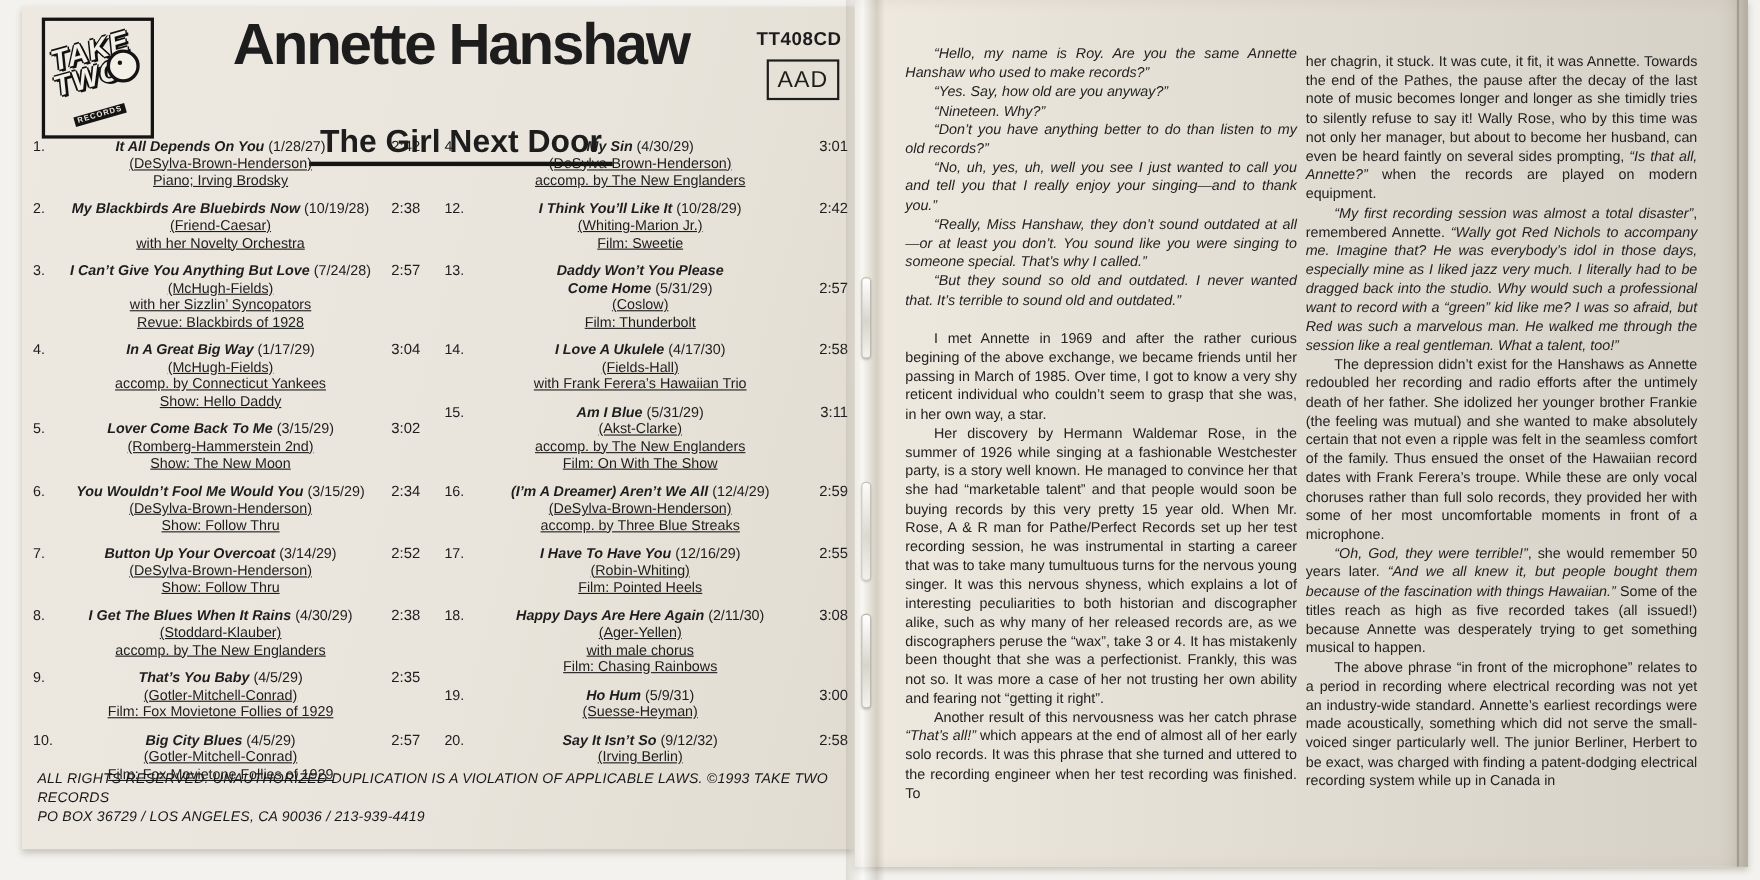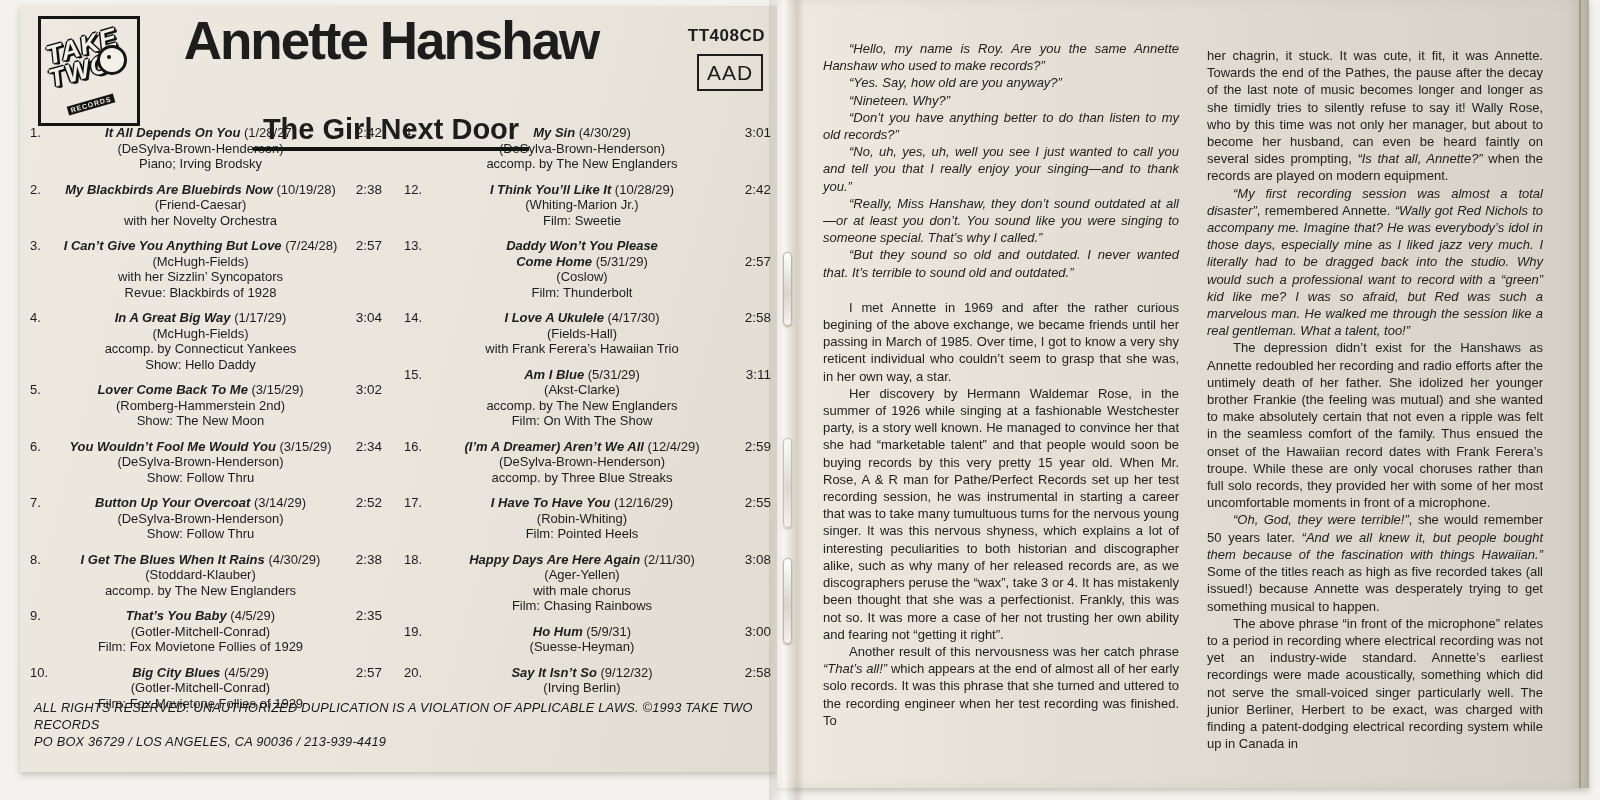--- a/index.html
+++ b/index.html
@@ -12,51 +12,51 @@
     box-shadow:0 3px 6px rgba(60,50,30,.25);color:#1d1d1d;}
   .logo-box{position:absolute;left:18px;top:10px;width:96px;height:104px;border:3px solid #141414;}
   .logo-inner{position:absolute;left:6px;top:16px;transform:rotate(-16deg) skewX(-10deg);
     font-weight:bold;line-height:23px;font-size:26px;letter-spacing:1px;color:#f3f0e8;
     text-shadow:-1.5px 0 #111,1.5px 0 #111,0 -1.5px #111,0 1.5px #111,2.5px 2.5px 0 #111;}
   .logo-disc{position:absolute;right:10px;top:26px;width:24px;height:24px;border:3px solid #141414;
     border-radius:50%;background:#f3f0e8;}
   .logo-disc::after{content:"";position:absolute;left:7px;top:7px;width:4px;height:4px;border-radius:50%;background:#141414;}
   .logo-records{position:absolute;left:26px;bottom:14px;transform:rotate(-16deg);
     font-size:7px;font-weight:bold;letter-spacing:1px;background:#141414;color:#ece8df;padding:1px 3px;}
-  .header-center{position:absolute;left:116px;top:6px;width:510px;text-align:center;}
+  .header-center{position:absolute;left:144px;top:6px;width:510px;text-align:center;}
   .album-title{font-size:53px;font-weight:bold;letter-spacing:-2px;line-height:58px;}
   .album-subtitle{display:inline-block;font-size:29px;font-weight:bold;letter-spacing:0;
     border-bottom:4px solid #141414;padding:0 10px 3px 10px;line-height:30px;margin-top:44px;}
   .catalog{position:absolute;right:12px;top:20px;font-size:17px;font-weight:600;letter-spacing:.5px;}
   .aad-box{position:absolute;right:14px;top:48px;width:62px;height:33px;border:2.5px solid #1d1d1d;
     display:flex;align-items:center;justify-content:center;font-size:21px;letter-spacing:1px;color:#1d1d1d;text-align:center;}
   .tracks{position:absolute;left:10px;top:119px;right:6px;display:grid;
     grid-template-columns:352px 1fr;column-gap:22px;}
   .track{display:flex;margin-bottom:10px;}
   .tnum{width:27px;flex:none;font-size:13px;line-height:15.5px;}
   .tbody{flex:1;min-width:0;text-align:center;}
   .tline{font-size:13px;line-height:15.5px;white-space:nowrap;}
   .ttitle{font-weight:bold;font-style:italic;}
   .tdate{font-style:normal;font-weight:normal;}
-  .tdetail{font-size:13px;line-height:15.5px;}
+  .tdetail{font-size:13px;line-height:15.5px;text-decoration:underline;}
   .ttime{width:38px;flex:none;text-align:right;font-size:13.5px;line-height:15.5px;}
   .footer{position:absolute;left:14px;bottom:22px;font-style:italic;font-size:12.8px;line-height:17px;
     letter-spacing:.2px;color:#181818;}
 
   
   .page-right{position:absolute;left:777px;top:0;width:812px;height:788px;
     background:linear-gradient(90deg,#efeadf 0%,#e7e2d7 25%,#ded9ce 65%,#d6d1c6 100%);
     box-shadow:0 3px 6px rgba(60,50,30,.25), inset -16px 0 20px -12px rgba(80,70,50,.4),
       inset 10px 0 14px -8px rgba(255,255,255,.6);color:#222;}
   .page-right::after{content:"";position:absolute;right:8px;top:0;bottom:0;width:2px;
     background:rgba(100,90,70,.35);}
   .notes{position:absolute;left:46px;top:40px;right:46px;display:grid;
     grid-template-columns:1fr 1fr;column-gap:8px;}
   .notes-col{font-size:13px;line-height:17.2px;text-align:justify;}
-  .notes-col-2{padding-top:7px;margin-left:20px;}
+  .notes-col-2{padding-top:7px;}
   .para{margin:0;}
   .para.indent{text-indent:26px;}
   .para.gap{margin-top:18px;}
   .it{font-style:italic;}
 
   
   .fold{position:absolute;left:769px;top:0;width:36px;height:800px;pointer-events:none;
     background:linear-gradient(90deg,rgba(110,100,80,.16) 0%,rgba(255,255,255,.55) 42%,
       rgba(110,100,82,.20) 78%,rgba(255,255,255,.08) 100%);}
   .staple{position:absolute;left:783px;width:7px;border-radius:4px;

